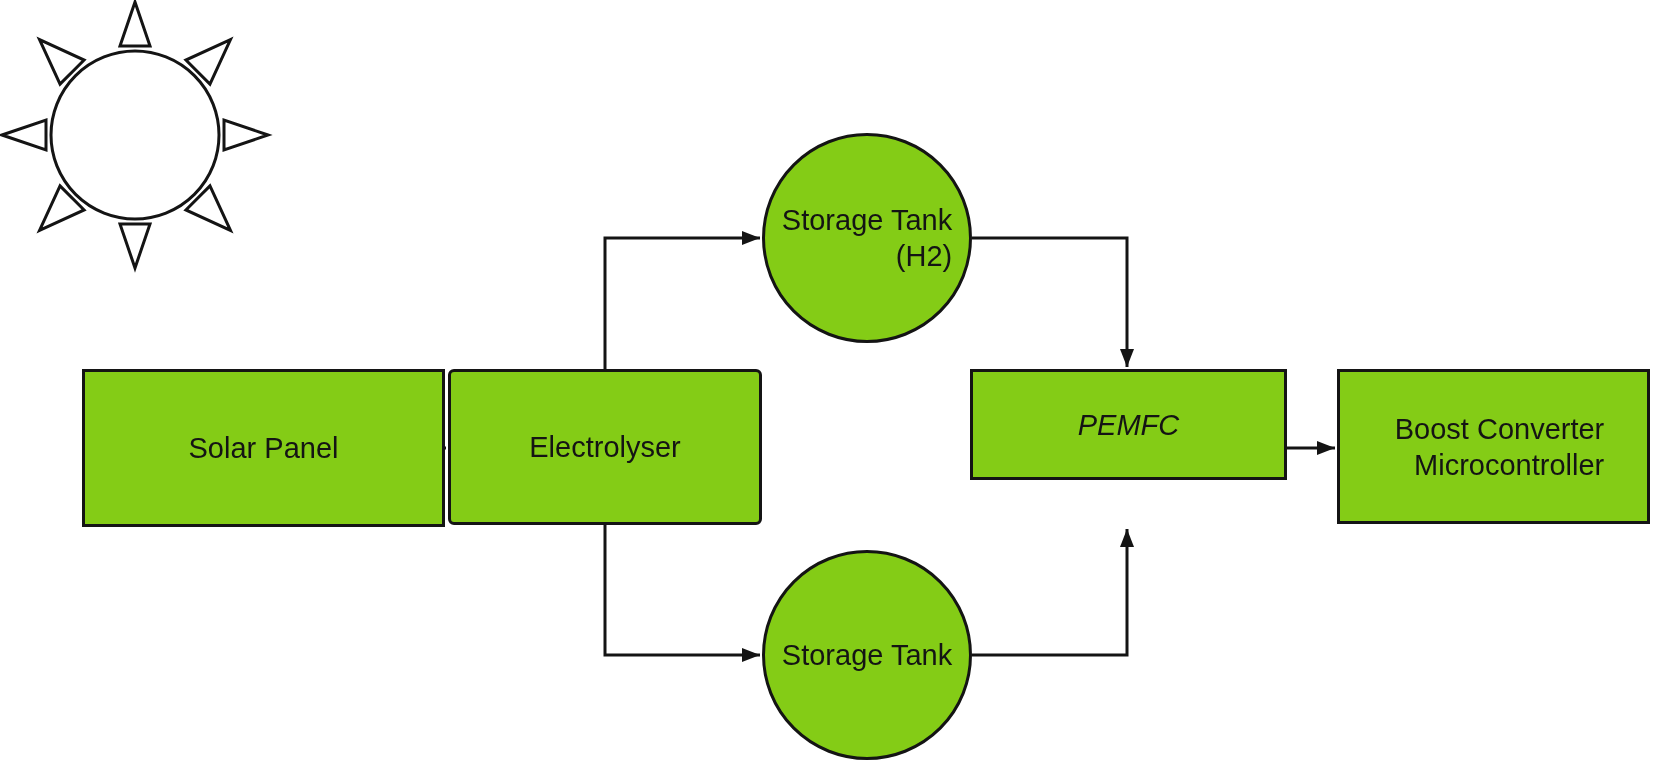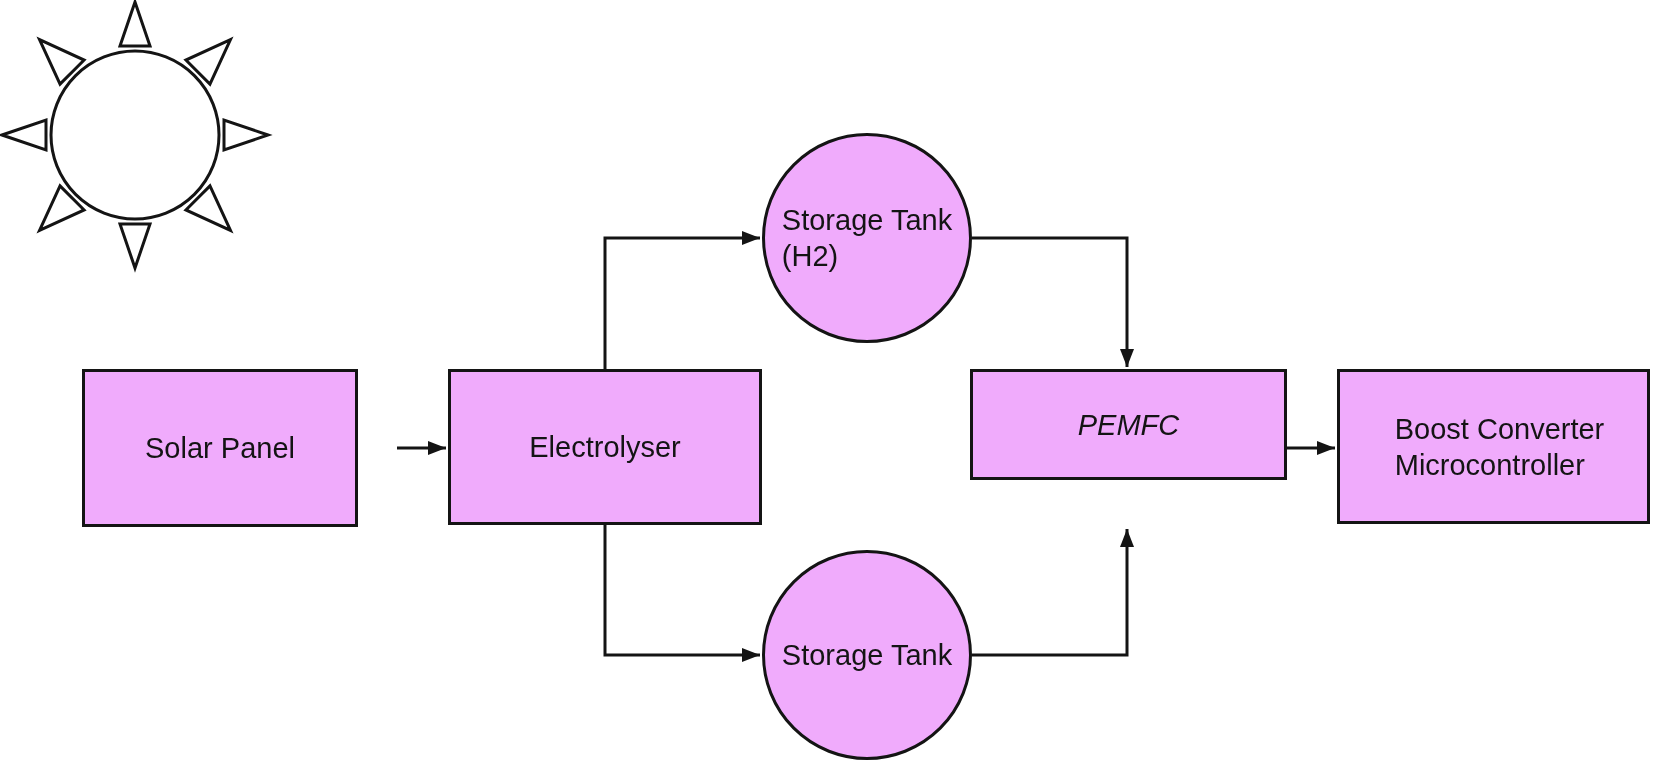--- a/index.html
+++ b/index.html
@@ -18,37 +18,37 @@
   }
   .wires {
     position: absolute;
     left: 0;
     top: 0;
   }
   .node {
     position: absolute;
     box-sizing: border-box;
     border: 3px solid #141414;
-    background: #f0abfc;
+    background: #84cc16;
     display: flex;
     align-items: center;
     justify-content: center;
-    text-align: left;
+    text-align: right;
     font-size: 29px;
     line-height: 36px;
     color: #141414;
   }
   .node.circle {
     border-radius: 50%;
   }
   .label span {
     display: block;
   }
-  #node-solar-panel   { left: 82px;   top: 369px; width: 276px; height: 158px; }
-  #node-electrolyser  { left: 448px;  top: 369px; width: 314px; height: 156px; }
+  #node-solar-panel   { left: 82px;   top: 369px; width: 363px; height: 158px; }
+  #node-electrolyser  { left: 448px;  top: 369px; width: 314px; height: 156px; border-radius: 6px; }
   #node-tank-h2       { left: 762px;  top: 133px; width: 210px; height: 210px; }
   #node-tank-o2       { left: 762px;  top: 550px; width: 210px; height: 210px; }
   #node-pemfc         { left: 970px;  top: 369px; width: 317px; height: 111px; font-style: italic; }
   #node-output-stage  { left: 1337px; top: 369px; width: 313px; height: 155px; padding-left: 12px; }
 </style>
 </head>
 <body>
 
 <div class="canvas">
 

